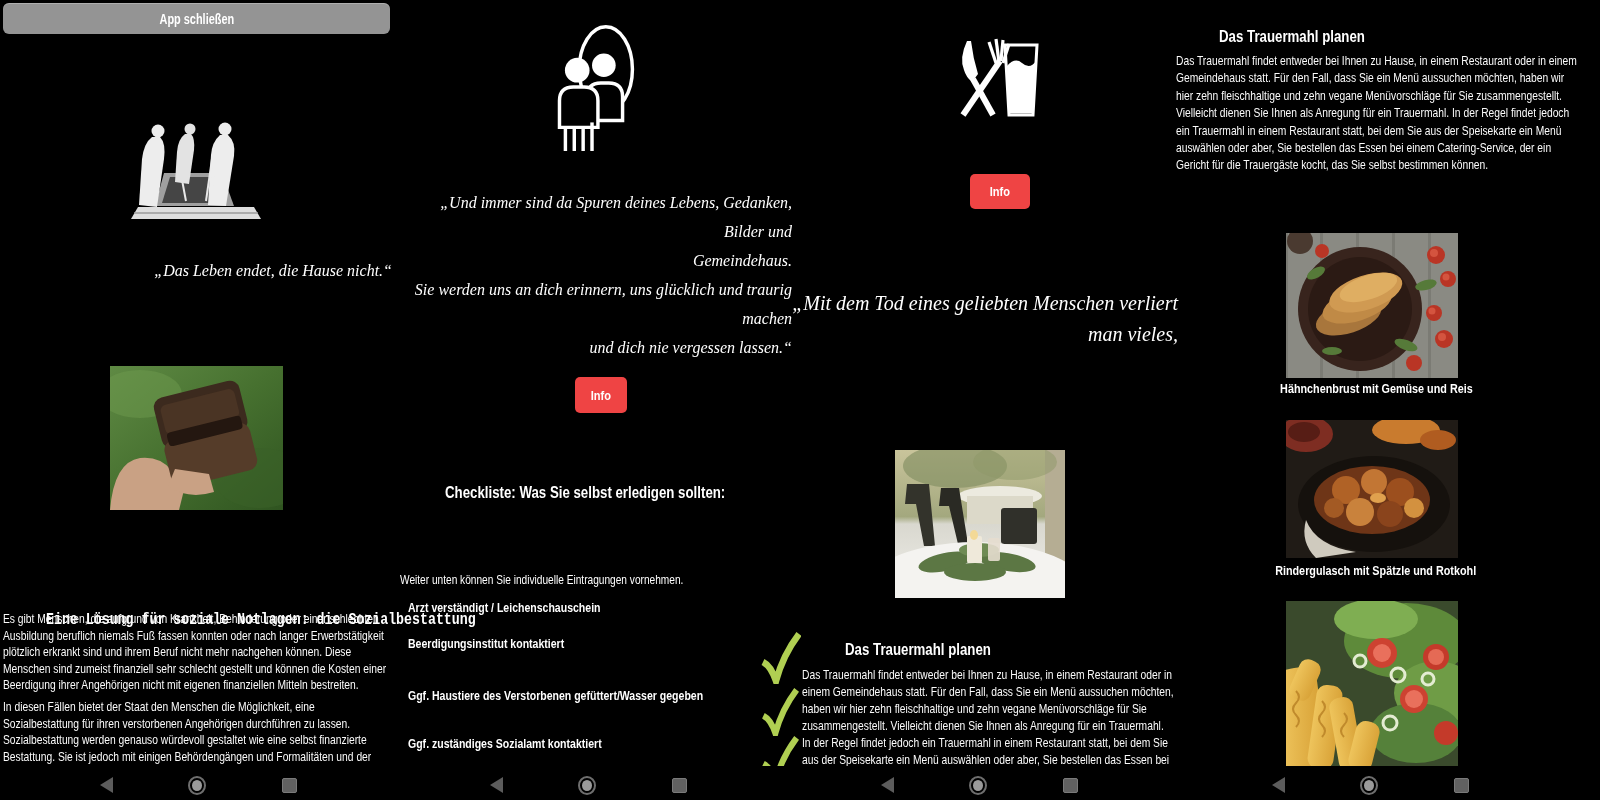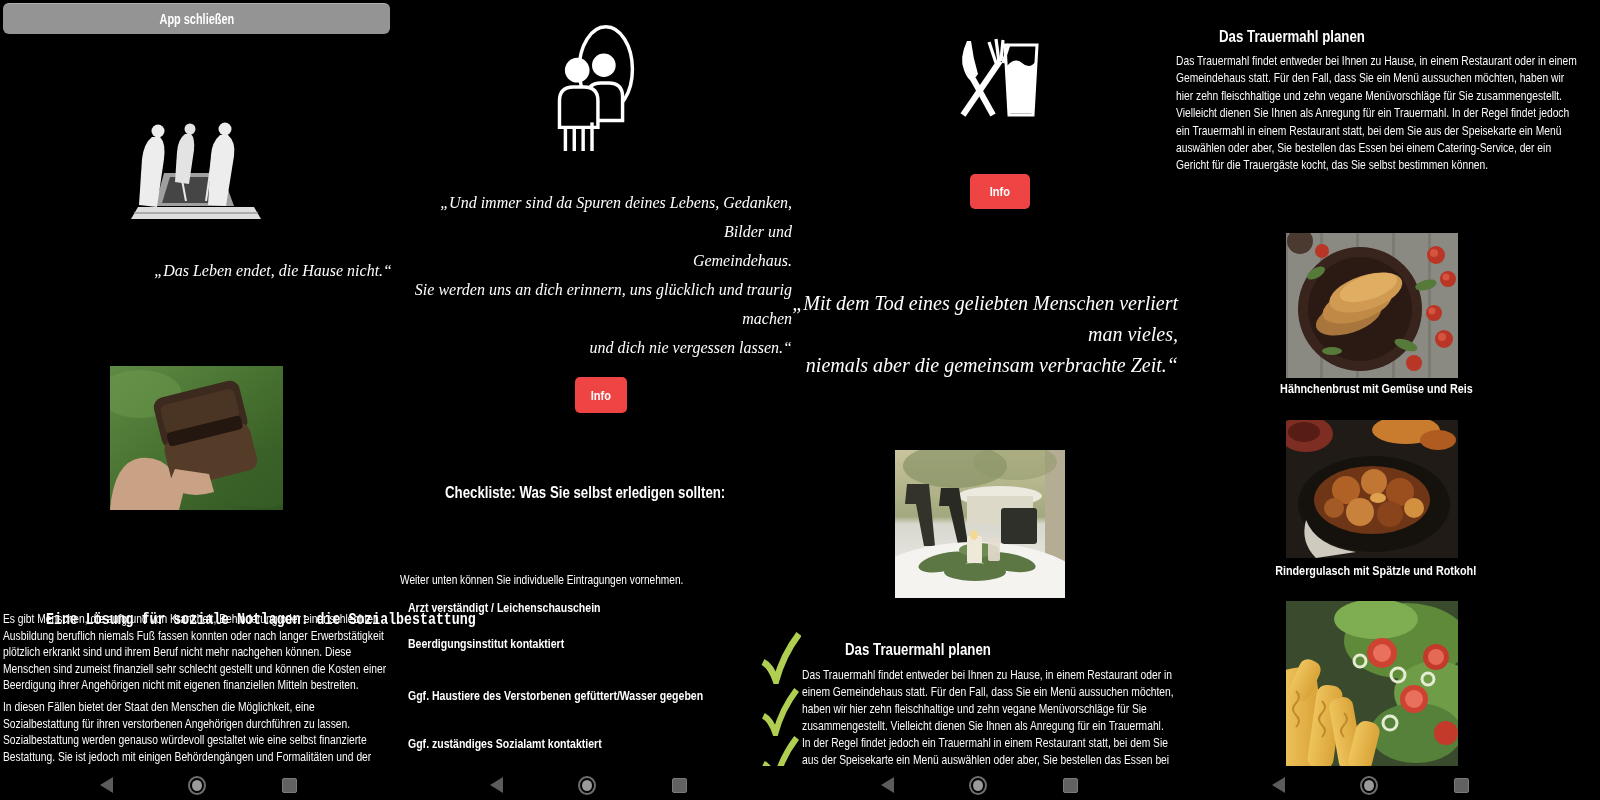--- a/index.html
+++ b/index.html
@@ -149,21 +149,20 @@
       </g>
     </svg>
   </div>
 
   <div class="info-btn" style="left:970px;top:174px;width:60px;height:35px;">
     <span>Info</span>
   </div>
 
   <div class="quote" style="left:788px;top:288px;width:390px;font-size:20px;line-height:31px;">
     <div>„Mit dem Tod eines geliebten Menschen verliert man vieles,</div>
-    <div>niemals aber die gemeinsam verbrachte Zeit.“</div>
   </div>
 
   <div class="photo" style="left:895px;top:450px;width:170px;height:148px;">
     <svg viewBox="0 0 170 148" width="170" height="148">
       <defs>
         <linearGradient id="tb" x1="0" y1="0" x2="0" y2="1">
           <stop offset="0" stop-color="#c9c49b"></stop>
             <stop offset="0.45" stop-color="#a3a87e"></stop>
           <stop offset="0.5" stop-color="#d9d8cf"></stop>
             <stop offset="1" stop-color="#f0efeb"></stop>

